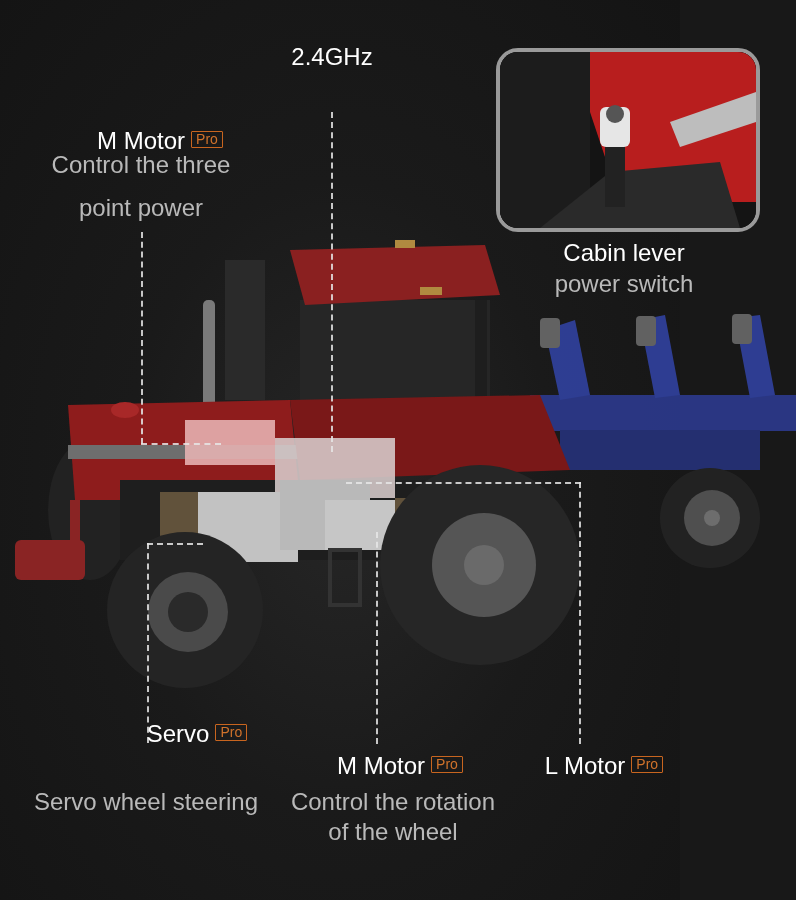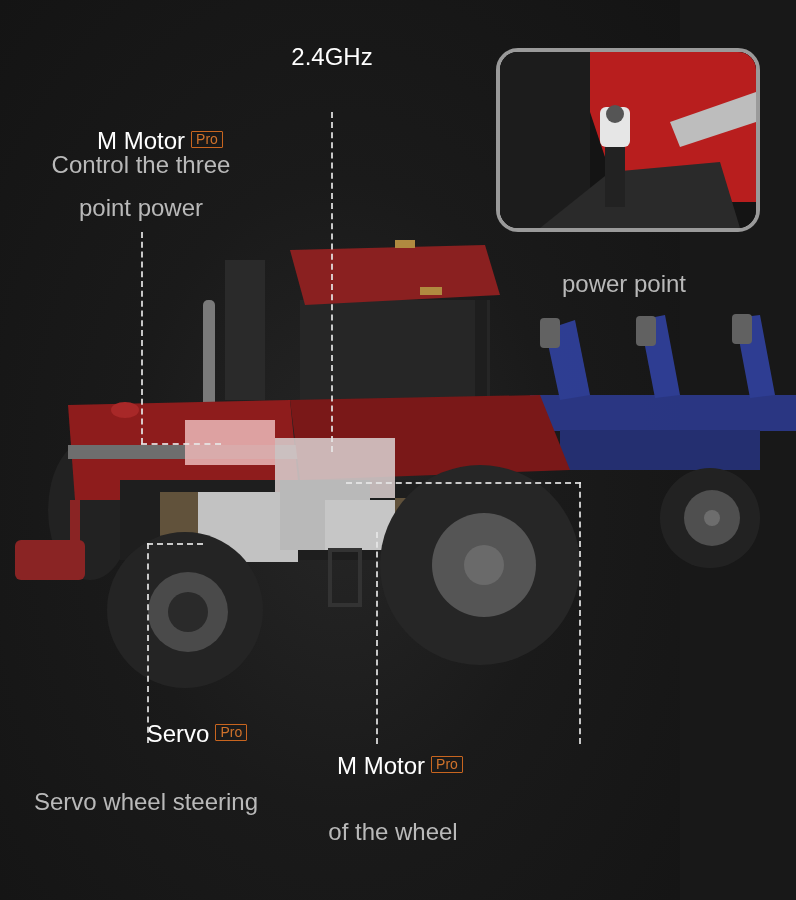--- a/index.html
+++ b/index.html
@@ -133,26 +133,31 @@
   </div>
 
   <div class="label-title" style="left:232px; top:42px; width:200px;">2.4GHz</div>
 
   <div class="label-title" style="left:60px; top:126px; width:200px;">
     <span>M Motor</span><span class="pro">Pro</span>
   </div>
   <div class="label-desc" style="left:26px; top:150px; width:230px;">Control the three</div>
   <div class="label-desc" style="left:26px; top:193px; width:230px;">point power</div>
 
-  <div class="label-desc" style="left:524px; top:269px; width:200px;">power point</div>
+  <div class="label-title" style="left:524px; top:238px; width:200px;">Cabin lever</div>
+  <div class="label-desc" style="left:524px; top:269px; width:200px;">power switch</div>
 
   <div class="label-title" style="left:60px; top:719px; width:220px; text-align:center; padding-left:54px; box-sizing:border-box;">
     <span>Servo</span><span class="pro">Pro</span>
   </div>
   <div class="label-desc" style="left:26px; top:787px; width:240px;">Servo wheel steering</div>
 
   <div class="label-title" style="left:300px; top:751px; width:200px;">
     <span>M Motor</span><span class="pro">Pro</span>
   </div>
+  <div class="label-desc" style="left:280px; top:787px; width:226px;">Control the rotation</div>
   <div class="label-desc" style="left:280px; top:817px; width:226px;">of the wheel</div>
 
+  <div class="label-title" style="left:504px; top:751px; width:200px;">
+    <span>L Motor</span><span class="pro">Pro</span>
+  </div>
 
 </div>
 
 </body></html>

